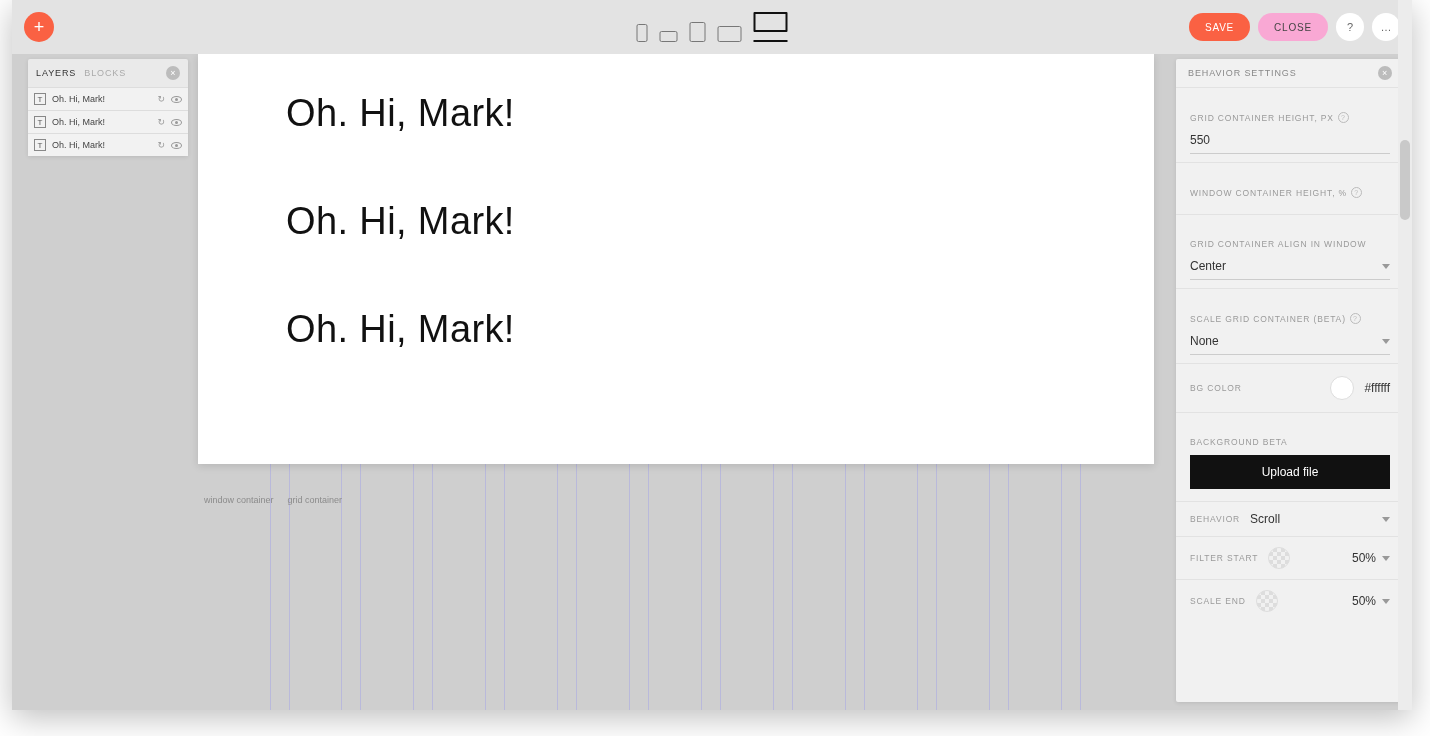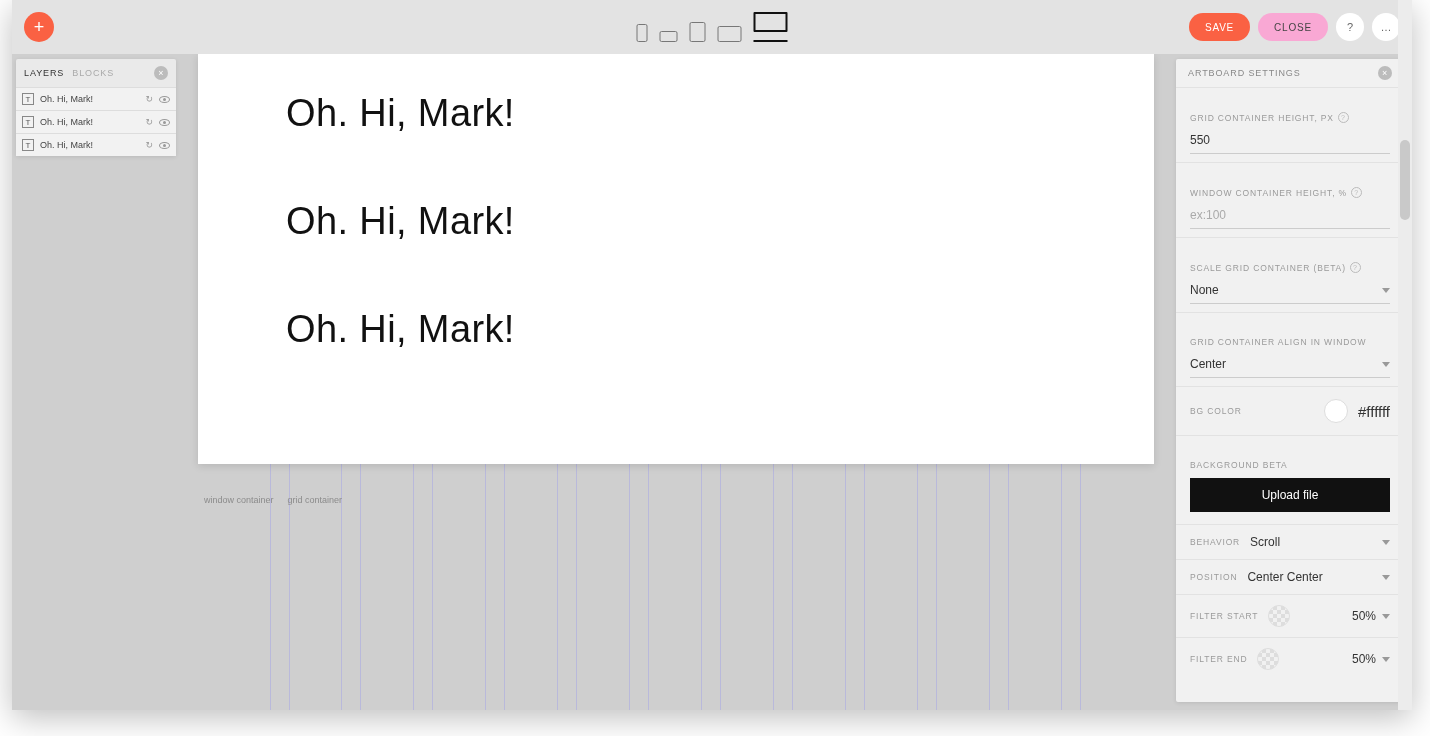--- a/index.html
+++ b/index.html
@@ -139,21 +139,21 @@
     top: 441px;
     display: flex;
     gap: 14px;
     font-size: 9px;
     color: #8b8b8b;
   }
 
   
   .layers-panel {
     position: absolute;
-    left: 4px;
+    left: 16px;
     top: 5px;
     width: 160px;
     background: #eaeaea;
     border-radius: 2px;
     box-shadow: 0 1px 4px rgba(0,0,0,.1);
     font-size: 10px;
   }
   .layers-head {
     display: flex; align-items: center;
     height: 28px;
@@ -285,21 +285,21 @@
   }
   .color-label {
     font-size: 8.5px; letter-spacing: .1em; color: #9a9a9a;
   }
   .swatch {
     width: 24px; height: 24px; border-radius: 50%;
     border: 1px solid #ddd; background: #fff;
     margin-left: auto;
     cursor: pointer;
   }
-  .color-val { font-size: 15px; color: #333; }
+  .color-val { font-size: 12px; color: #333; }
   .upload-btn {
     display: block;
     width: calc(100% - 28px);
     margin: 6px 14px 12px;
     background: #111;
     color: #fff;
     text-align: center;
     padding: 10px 16px;
     font-size: 12px;
     cursor: pointer;
@@ -435,57 +435,56 @@
       <div class="layer-row">
         <span class="layer-t-icon">T</span>
         <span class="layer-label">Oh. Hi, Mark!</span>
         <span class="layer-action">↻</span>
         <span class="eye-icon"></span>
       </div>
     </div>
 
     <div class="settings-panel">
       <div class="settings-head">
-        <span>ARTBOARD SETTINGS</span>
+        <span>BEHAVIOR SETTINGS</span>
         <span class="layers-close">×</span>
       </div>
 
       <div class="setting-block">
         <div class="setting-label">
           <span>GRID CONTAINER HEIGHT, PX</span>
           <span class="help-icon">?</span>
         </div>
         <input class="setting-input" value="550" style="">
       </div>
 
       <div class="setting-block">
         <div class="setting-label">
           <span>WINDOW CONTAINER HEIGHT, %</span>
           <span class="help-icon">?</span>
         </div>
-        <input class="setting-input" placeholder="ex:100" style="">
+      </div>
+
+      <div class="setting-block">
+        <div class="setting-label">
+          <span>GRID CONTAINER ALIGN IN WINDOW</span>
+        </div>
+        <div class="setting-select">
+          <span>Center</span>
+          <span class="caret-down"></span>
+        </div>
       </div>
 
       <div class="setting-block">
         <div class="setting-label">
           <span>SCALE GRID CONTAINER (BETA)</span>
           <span class="help-icon">?</span>
         </div>
         <div class="setting-select">
           <span>None</span>
-          <span class="caret-down"></span>
-        </div>
-      </div>
-
-      <div class="setting-block">
-        <div class="setting-label">
-          <span>GRID CONTAINER ALIGN IN WINDOW</span>
-        </div>
-        <div class="setting-select">
-          <span>Center</span>
           <span class="caret-down"></span>
         </div>
       </div>
 
       <div class="color-row">
         <span class="color-label">BG COLOR</span>
         <span class="swatch"></span>
         <span class="color-val">#ffffff</span>
       </div>
 
@@ -497,39 +496,32 @@
       <button class="upload-btn">Upload file</button>
 
       <div class="inline-setting">
         <span class="color-label">BEHAVIOR</span>
         <div class="setting-select">
           <span>Scroll</span>
           <span class="caret-down"></span>
         </div>
       </div>
 
-      <div class="inline-setting">
-        <span class="color-label">POSITION</span>
-        <div class="setting-select">
-          <span>Center Center</span>
-          <span class="caret-down"></span>
-        </div>
-      </div>
 
       <div class="inline-setting">
         <span class="color-label">FILTER START</span>
         <span class="checker-swatch"></span>
         <div class="pct-select">
           <span>50%</span>
           <span class="caret-down"></span>
         </div>
       </div>
 
       <div class="inline-setting">
-        <span class="color-label">FILTER END</span>
+        <span class="color-label">SCALE END</span>
         <span class="checker-swatch"></span>
         <div class="pct-select">
           <span>50%</span>
           <span class="caret-down"></span>
         </div>
       </div>
 
     </div>
   </div>
 

